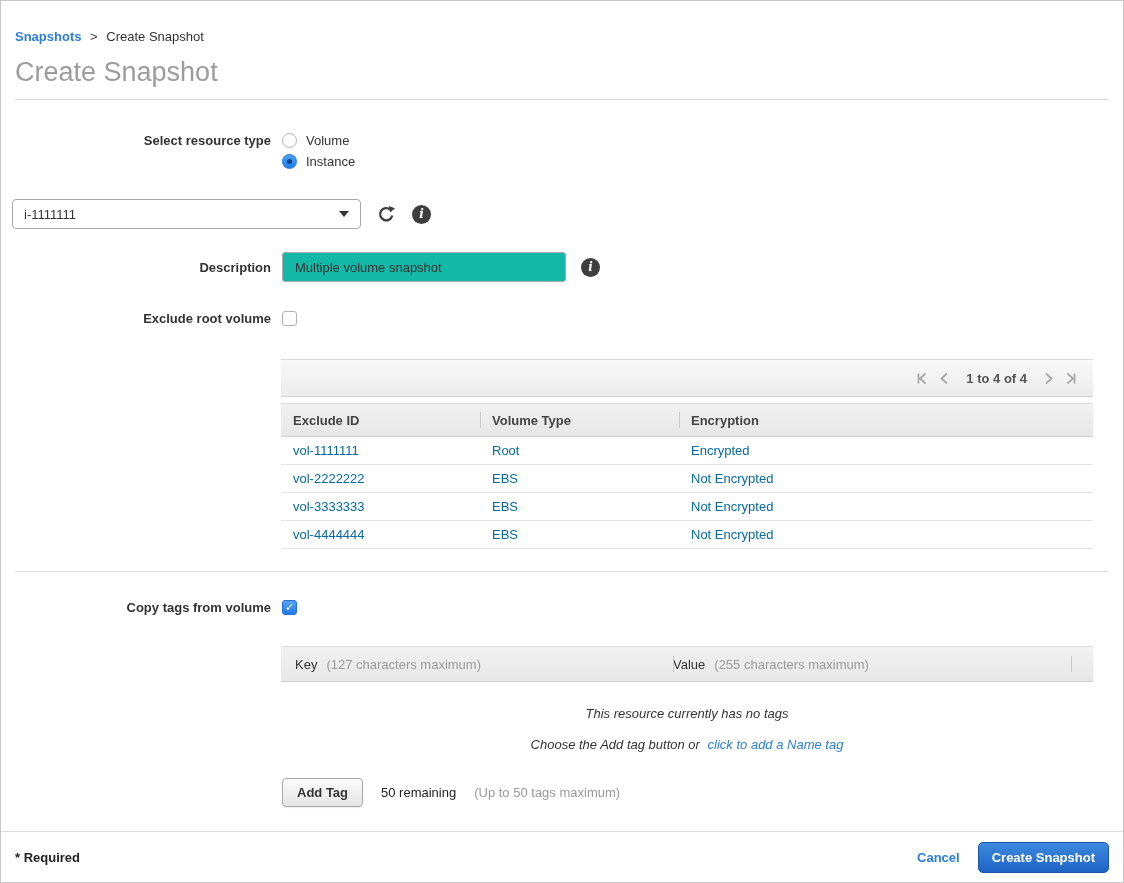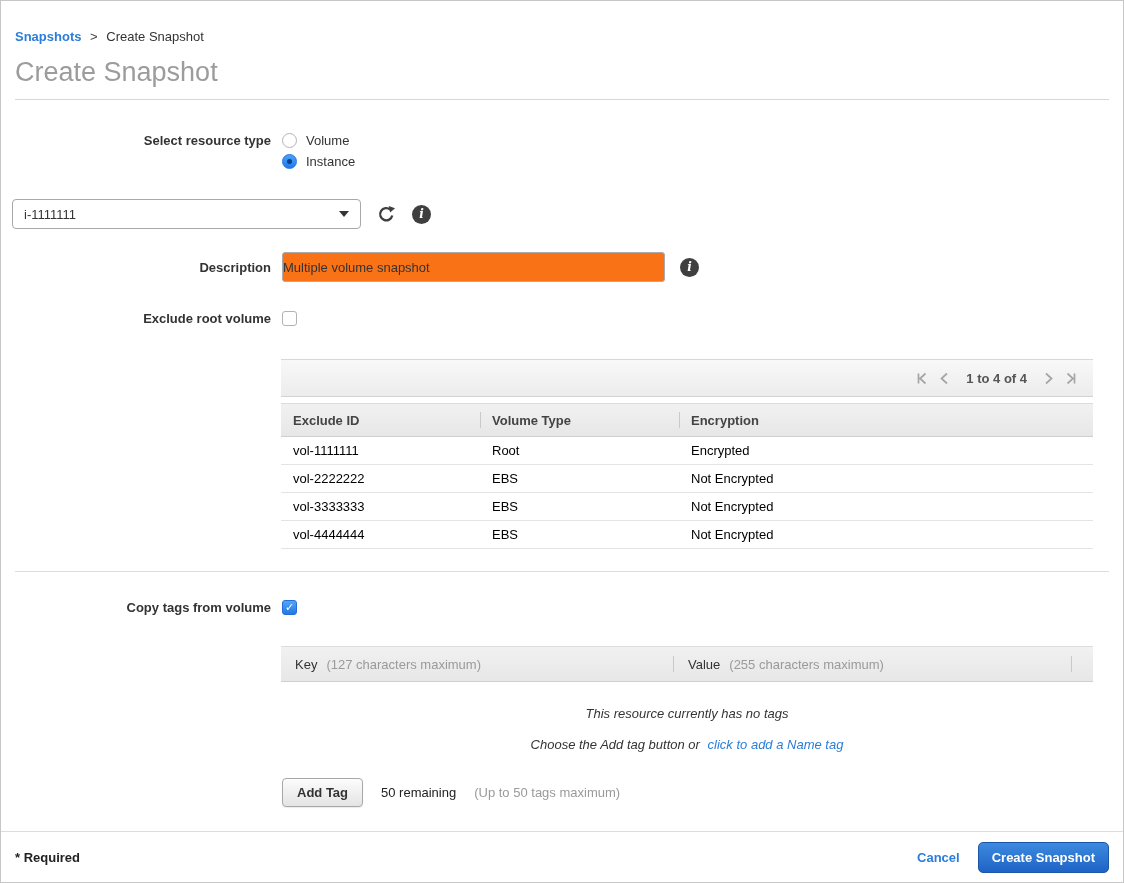--- a/index.html
+++ b/index.html
@@ -25,52 +25,52 @@
   .radio.checked::after { content:""; position:absolute; width:5px; height:5px; border-radius:50%; background:#0d3e8f; left:4px; top:4px; }
 
   .row-instance { margin-top:24px; }
   .select-box { width:349px; height:30px; border:1px solid #a8a8a8; border-radius:4px; background:#fff; display:flex; align-items:center; justify-content:space-between; padding:8px 11px; cursor:pointer; }
   .caret { width:0; height:0; border-left:5px solid transparent; border-right:5px solid transparent; border-top:6px solid #333; }
 
   .icon-btn { margin-left:15px; display:flex; align-items:center; cursor:pointer; }
   .info-circle { width:19px; height:19px; border-radius:50%; background:#3f3f3f; color:#fff; display:flex; align-items:center; justify-content:center; font-weight:bold; font-style:italic; font-size:12px; font-family:"DejaVu Serif",serif; }
 
   .row-description { margin-top:23px; }
-  .text-input { width:383px; height:30px; border:1px solid #ababab; border-radius:3px; padding:0 0; font-size:13px; color:#333; font-family:inherit; background:#f97316; }
+  .text-input { width:284px; height:30px; border:1px solid #ababab; border-radius:3px; padding:0 12px; font-size:13px; color:#333; font-family:inherit; background:#14b8a6; }
 
   .row-exclude { margin-top:29px; }
   .checkbox { width:15px; height:15px; border:1px solid #b3b3b3; border-radius:3px; background:#fff; cursor:pointer; flex:none; }
   .checkbox.checked { border:1px solid #2170d8; background:linear-gradient(#55a4f6,#2379e2); display:flex; align-items:center; justify-content:center; }
   .checkbox.checked::after { content:"✓"; color:#fff; font-size:11px; line-height:11px; }
 
   
   .volumes-table { margin:33px 0 0 280px; width:812px; }
   .pg-bar { height:38px; background:linear-gradient(#f8f8f8,#ececec); border-top:1px solid #d8d8d8; border-bottom:1px solid #d2d2d2; display:flex; align-items:center; justify-content:flex-end; padding-right:10px; }
   .pg-icon { margin:0 5px; display:flex; align-items:center; cursor:pointer; }
   .pg-range { font-weight:bold; color:#555; margin:0 10px; }
 
   .vt-header { margin-top:6px; height:34px; background:linear-gradient(#f1f1f1,#e7e7e7); border-top:1px solid #dcdcdc; border-bottom:1px solid #cfcfcf; display:flex; font-weight:bold; color:#444; }
   .vt-hcell { position:relative; height:100%; display:flex; align-items:center; padding-left:12px; }
   .vt-hcell.sep::before { content:""; position:absolute; left:0; top:8px; bottom:8px; width:1px; background:#c9c9c9; }
   .w0 { width:199px; flex:none; } .w1 { width:199px; flex:none; } .w2 { flex:1; }
 
-  .vt-row { height:28px; display:flex; align-items:center; border-bottom:1px solid #e4e4e4; color:#000000; }
+  .vt-row { height:28px; display:flex; align-items:center; border-bottom:1px solid #e4e4e4; color:#0369a1; }
   .vt-cell { padding-left:12px; }
   .vt-cell.col0 { width:199px; flex:none; } .vt-cell.col1 { width:199px; flex:none; } .vt-cell.col2 { flex:1; }
 
   .section-divider { margin:22px 14px 0 14px; border-top:1px solid #dddddd; }
 
   .row-copytags { margin-top:28px; }
 
   
   .tags-table { margin:31px 0 0 280px; width:812px; }
   .tg-header { height:36px; background:linear-gradient(#f1f1f1,#e7e7e7); border-top:1px solid #dcdcdc; border-bottom:1px solid #cfcfcf; display:flex; color:#444; }
   .tg-cell { position:relative; height:100%; display:flex; align-items:center; }
   .tg-key { width:392px; flex:none; padding-left:14px; }
-  .tg-value { flex:1; padding-left:15px; }
+  .tg-value { flex:1; }
   .tg-action { width:22px; flex:none; }
   .tg-cell.sep::before { content:""; position:absolute; left:0; top:9px; bottom:9px; width:1px; background:#c9c9c9; }
   .tg-title { font-weight:normal; color:#333; }
   .tg-hint { color:#9a9a9a; margin-left:9px;text-align:center; }
 
   .no-tags { width:812px; margin:24px 0 0 280px; text-align:center; font-style:italic; color:#333; }
   .add-prompt { width:812px; margin:16px 0 0 280px; text-align:center; font-style:italic; color:#333; }
   .add-prompt .prompt-link { color:#2b7dd9; font-style:italic; text-decoration:none; cursor:pointer; margin-left:4px; }
 
   .add-row { margin:26px 0 0 281px; display:flex; align-items:center; }

